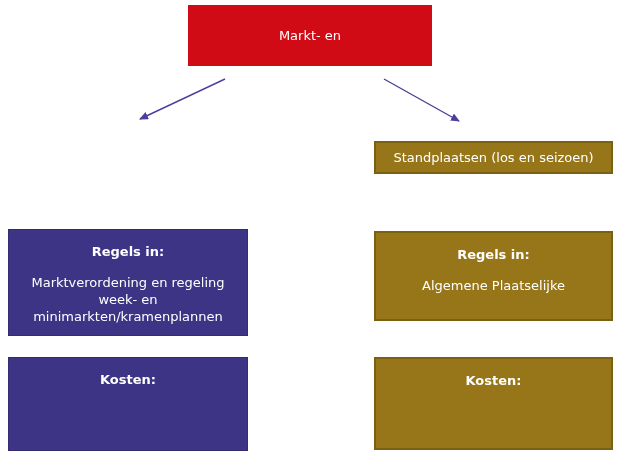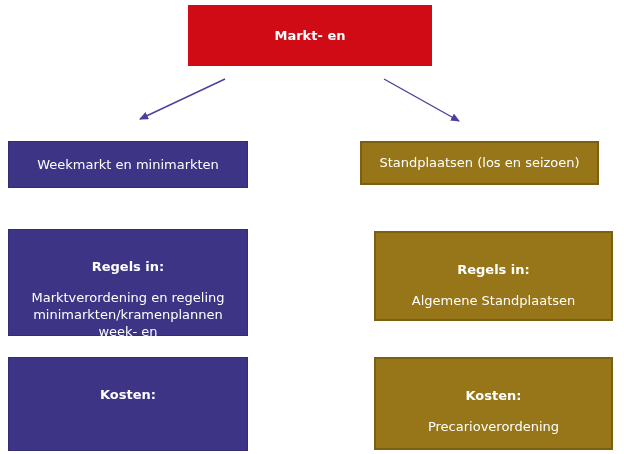--- a/index.html
+++ b/index.html
@@ -19,42 +19,42 @@
     position: absolute;
     box-sizing: border-box;
     color: #ffffff;
     font-size: 13px;
     text-align: center;
   }
   
   .node-root {
     left: 188px; top: 5px; width: 244px; height: 61px;
     background: #d10b15;
-    font-weight: bold;
+    font-weight: normal;
     display: flex; flex-direction: column; justify-content: center; align-items: center;
     line-height: 17px;
   }
   
   .purple {
     background: #3d3486;
     border: 1px solid #332c72;
   }
   .olive {
     background: #97761a;
     border: 2px solid #7c6012;
   }
   
   .node-header {
     display: flex; justify-content: center; align-items: center;
     line-height: 16px;
   }
   .box-l1 { left: 8px;   top: 141px; width: 240px; height: 47px; }
-  .box-r1 { left: 360px; top: 141px; width: 239px; height: 44px; text-align: right; }
+  .box-r1 { left: 374px; top: 141px; width: 239px; height: 33px; text-align: right; }
   
-  .node-block { padding-top: 28px; }
+  .node-block { padding-top: 13px; }
   .box-l2 { left: 8px;   top: 229px; width: 240px; height: 107px; }
   .box-r2 { left: 374px; top: 231px; width: 239px; height: 90px; }
   .box-l3 { left: 8px;   top: 357px; width: 240px; height: 94px; }
   .box-r3 { left: 374px; top: 357px; width: 239px; height: 93px; }
   .box-title {
     font-weight: bold;
     line-height: 17px;
     margin-bottom: 14px;
   }
   .box-line { line-height: 17px; }
@@ -83,42 +83,38 @@
   <svg class="arrows" viewBox="0 0 624 454" aria-hidden="true">
     <defs>
       <marker id="ah" markerWidth="10" markerHeight="8" refX="8" refY="4" orient="auto" markerUnits="userSpaceOnUse">
         <path d="M0,0 L9,4 L0,8 z" fill="#4c3f9b"></path>
       </marker>
     </defs>
     <line class="arrow-line" x1="225" y1="79" x2="140" y2="119" marker-end="url(#ah)"></line>
     <line class="arrow-line" x1="384" y1="79" x2="459" y2="121" marker-end="url(#ah)"></line>
   </svg>
 
-  <div class="node node-header purple box-l1">
-    <div>Weekmarkt en minimarkten</div>
-  </div>
 
   <div class="node node-block purple box-l2">
     <div class="box-title">Regels in:</div>
     <div class="box-line">Marktverordening en regeling</div>
+    <div class="box-line">week- en</div>
     <div class="box-line">minimarkten/kramenplannen</div>
-    <div class="box-line">week- en</div>
   </div>
 
   <div class="node node-block purple box-l3">
     <div class="box-title">Kosten:</div>
   </div>
 
   <div class="node node-header olive box-r1">
     <div>Standplaatsen (los en seizoen)</div>
   </div>
 
   <div class="node node-block olive box-r2">
     <div class="box-title">Regels in:</div>
-    <div class="box-line">Algemene Standplaatsen</div>
+    <div class="box-line">Algemene Plaatselijke</div>
   </div>
 
   <div class="node node-block olive box-r3">
     <div class="box-title">Kosten:</div>
-    <div class="box-line">Precarioverordening</div>
   </div>
 
 </div>
 
 </body></html>

